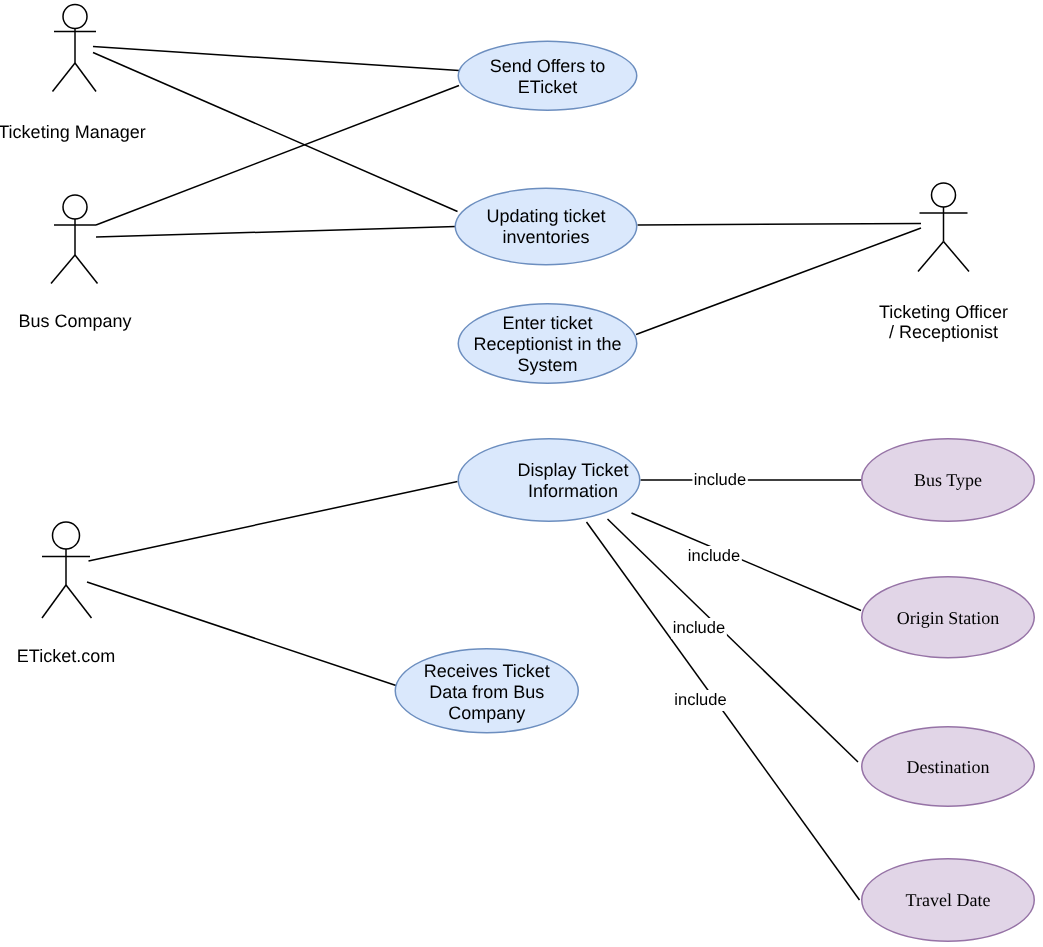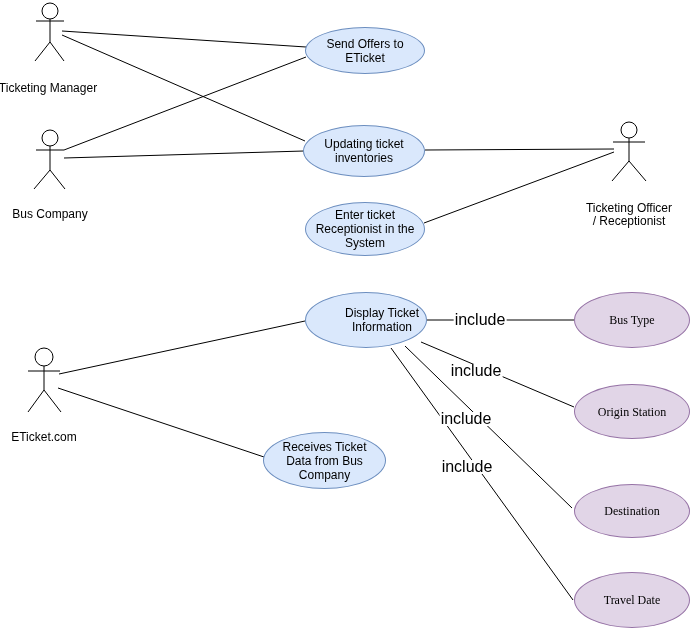--- a/index.html
+++ b/index.html
@@ -60,21 +60,21 @@
     position: absolute;
     font-size: 12px;
     line-height: 13px;
     color: var(--text-color, #000);
     text-align: center;
     white-space: nowrap;
   }
   .actor-label span { display: block; }
   .edge-label {
     position: absolute;
-    font-size: 16px;
+    font-size: 11px;
     line-height: 14px;
     color: var(--text-color, #000);
     background: var(--background, #fff);
     padding: 0 1px;
     transform: translateX(-50%);
     white-space: nowrap;
   }
 </style>
 </head>
 <body>

